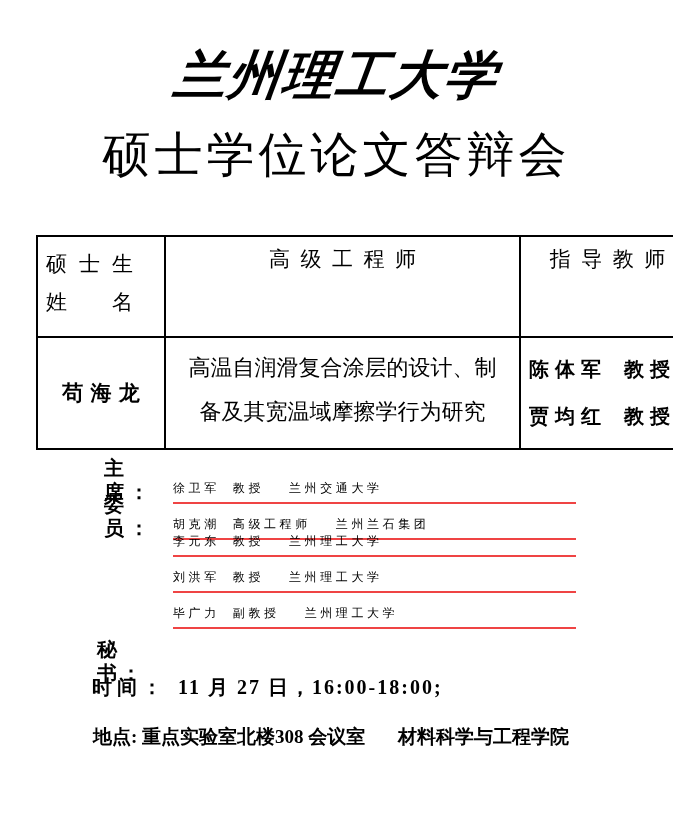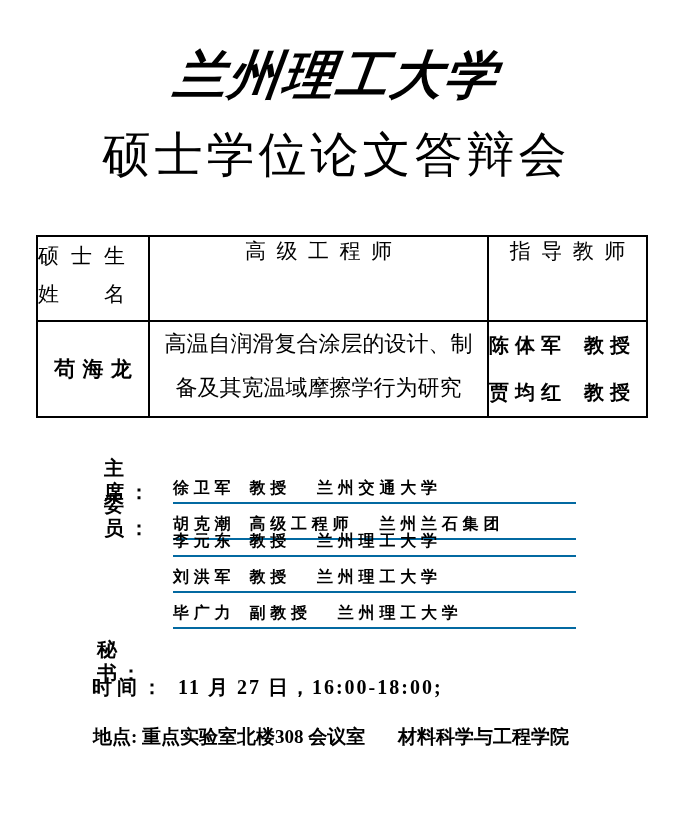--- a/index.html
+++ b/index.html
@@ -30,21 +30,21 @@
     white-space:nowrap;
   }
   
   .tbl-wrap{position:absolute;top:235px;left:36px;}
   table.defense{
     border-collapse:collapse;table-layout:fixed;
     width:604px;
   }
   table.defense td{
     border:2px solid #000;
-    padding:0;vertical-align:top;
+    padding:8px;vertical-align:top;
     font-size:21px;
   }
   .col-name{width:110px;}
   .col-thesis{width:337px;}
   .col-adv{width:157px;}
   tr.hdr td{height:83px;}
   tr.dat td{height:90px;}
   .hdr-name-cell{padding:12px 0 0 10px;}
   .hdr-name-line{display:inline-block;width:87px;text-align:justify;text-align-last:justify;line-height:38px;}
   .hdr-center{text-align:center;padding-top:13px;}
@@ -63,22 +63,22 @@
     font-size:21px;font-weight:bold;letter-spacing:1px;
   }
   .c-row{position:absolute;left:104px;display:flex;align-items:flex-end;}
   .c-label{
     width:69px;flex:none;
     font-size:20px;font-weight:bold;letter-spacing:.25em;
     line-height:24px;
   }
   .c-line{
     width:403px;flex:none;height:26px;
-    border-bottom:2px solid #0369a1;
-    font-size:16px;font-weight:bold;line-height:24px;
+    border-bottom:2px solid #ef4444;
+    font-size:12px;font-weight:normal;line-height:24px;
     white-space:nowrap;
   }
   .c-name{letter-spacing:.3em;}
   .c-title{letter-spacing:.3em;margin-left:10px;}
   .c-org{letter-spacing:.3em;margin-left:22px;}
   .sec-row{position:absolute;left:97px;top:637px;display:flex;align-items:flex-end;}
   .sec-label{width:56px;flex:none;font-size:20px;font-weight:bold;letter-spacing:.2em;line-height:24px;}
   .sec-line{
     width:188px;flex:none;height:26px;border-bottom:2px solid #000;
     font-size:20px;font-weight:bold;line-height:24px;white-space:nowrap;

